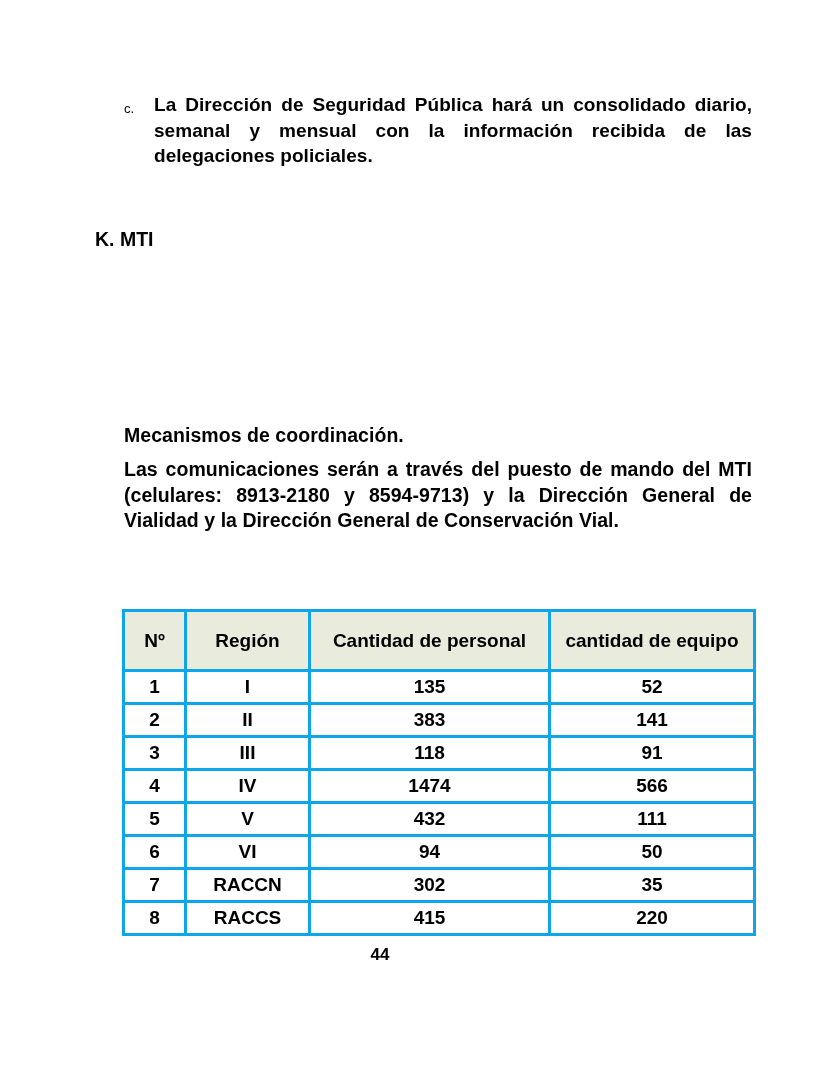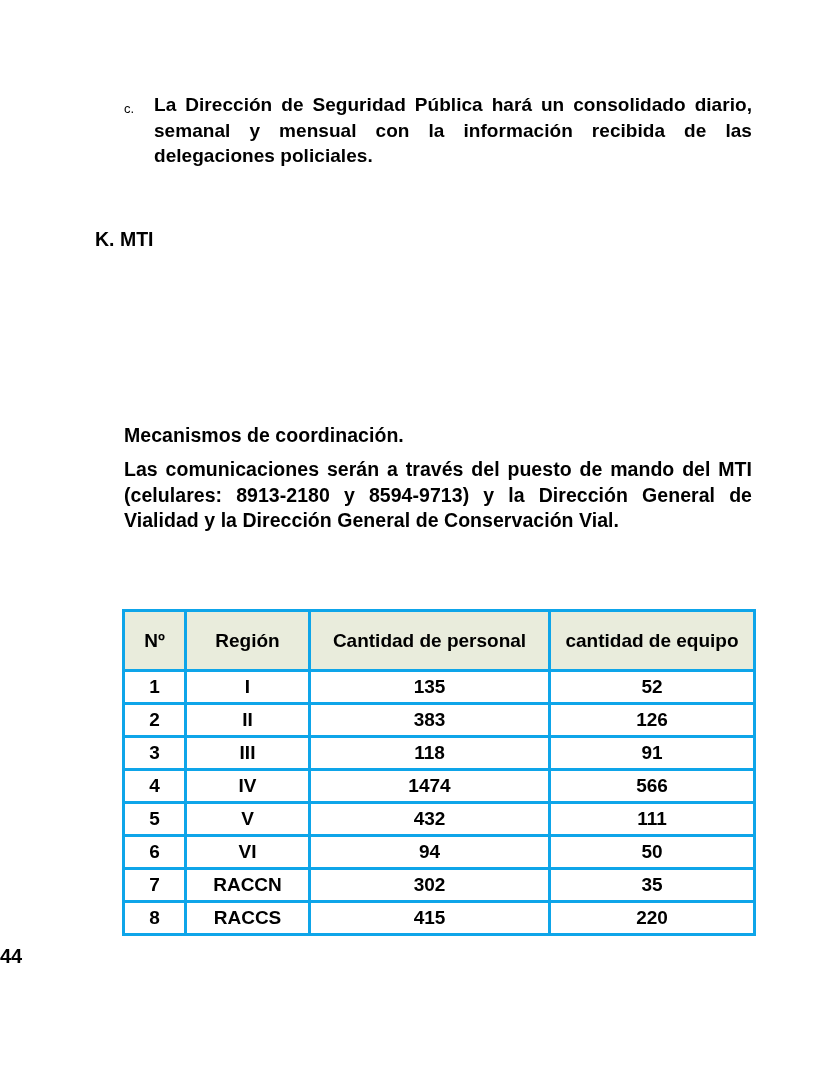--- a/index.html
+++ b/index.html
@@ -106,21 +106,22 @@
   .col-reg   { width: 124px; }
   .col-pers  { width: 240px; }
   .col-equip { width: 205px; }
 
   
   .page-number {
     position: absolute;
     left: 0;
     top: 945px;
     width: 760px;
-    font-size: 20px;
+    text-align: center;
+    font-size: 17px;
     font-weight: bold;
   }
 </style>
 </head>
 <body>
 
 <div class="page">
 
   <div class="list-item">
     <span class="list-marker">c.</span>
@@ -153,21 +154,21 @@
         <tr>
           <td>1</td>
           <td>I</td>
           <td>135</td>
           <td>52</td>
         </tr>
         <tr>
           <td>2</td>
           <td>II</td>
           <td>383</td>
-          <td>126</td>
+          <td>141</td>
         </tr>
         <tr>
           <td>3</td>
           <td>III</td>
           <td>118</td>
           <td>91</td>
         </tr>
         <tr>
           <td>4</td>
           <td>IV</td>

